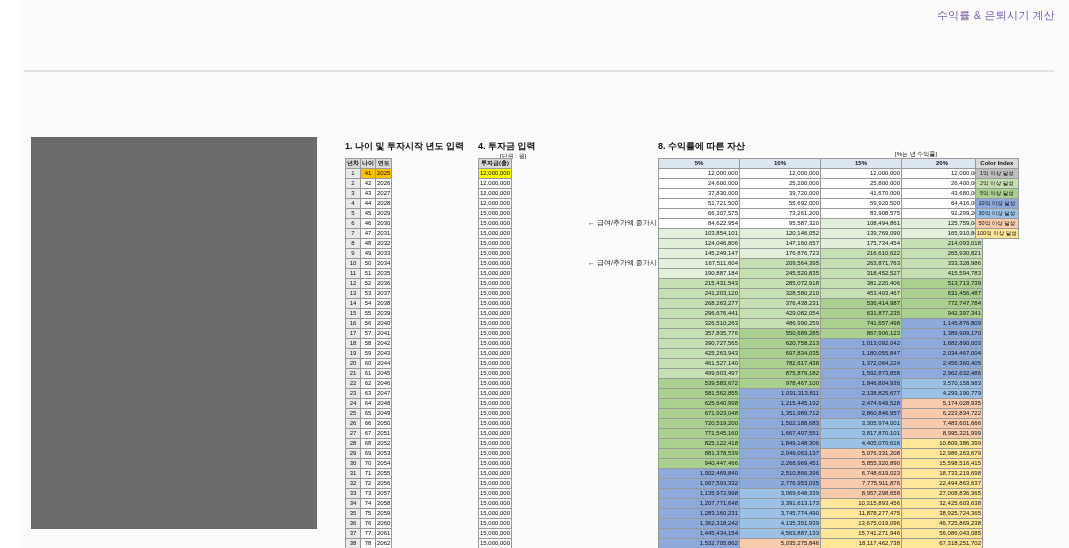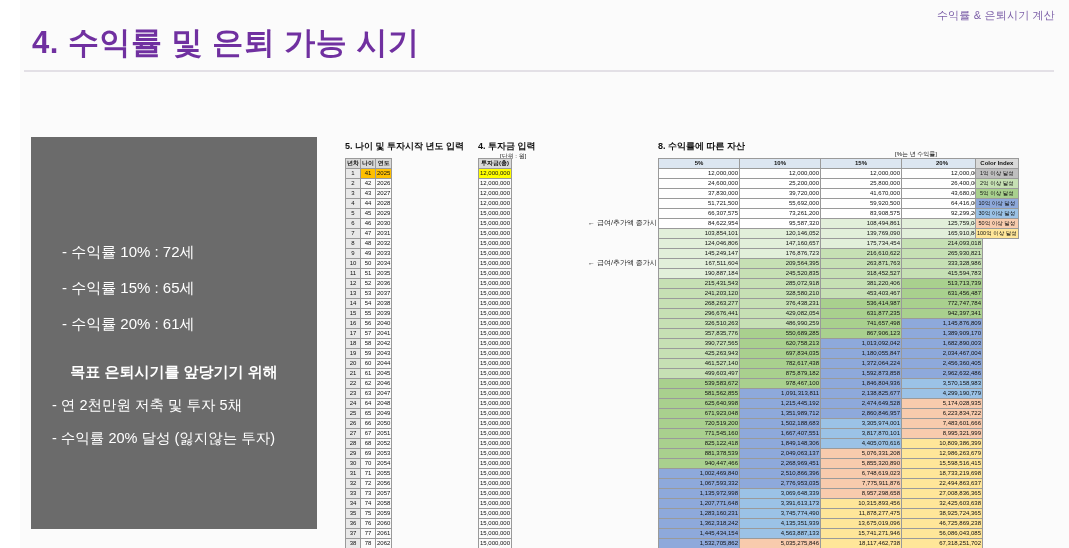--- a/index.html
+++ b/index.html
@@ -106,37 +106,26 @@
   .unit-note{position:absolute;font-size:6px;color:#111;}
 </style>
 </head>
 <body>
 
 <div class="slide">
 
   <div class="left-bar"></div>
 
   <div class="header-note">수익률 &amp; 은퇴시기 계산</div>
-  <div class="title">4. 수익률 및 은퇴 가능 시기</div>
   <div class="title-underline"></div>
 
   <div class="panel">
-    <div class="panel-list">
-      <div>- 수익률 10% : 72세</div>
-      <div>- 수익률 15% : 65세</div>
-      <div>- 수익률 20% : 61세</div>
-    </div>
-    <div class="panel-sub">목표 은퇴시기를 앞당기기 위해</div>
-    <div class="panel-list2">
-      <div>- 연 2천만원 저축 및 투자 5채</div>
-      <div>- 수익률 20% 달성 (잃지않는 투자)</div>
-    </div>
   </div>
 
-  <div class="sheet-label" style="left:345px;top:140px;">5. 나이 및 투자시작 년도 입력</div>
+  <div class="sheet-label" style="left:345px;top:140px;">1. 나이 및 투자시작 년도 입력</div>
   <div class="sheet-label" style="left:478px;top:140px;">4. 투자금 입력</div>
   <div class="sheet-label" style="left:658px;top:140px;">8. 수익률에 따른 자산</div>
   <div class="unit-note" style="left:500px;top:152px;">[단위 : 원]</div>
   <div class="unit-note" style="left:895px;top:150px;">[%는 년 수익률]</div>
 
   <div class="note" style="left:588px;top:218px;">← 급여/추가액 증가시 수정</div>
   <div class="note" style="left:588px;top:258px;">← 급여/추가액 증가시 수정</div>
 
   <table class="grid block1" id="t1">
     <thead>

